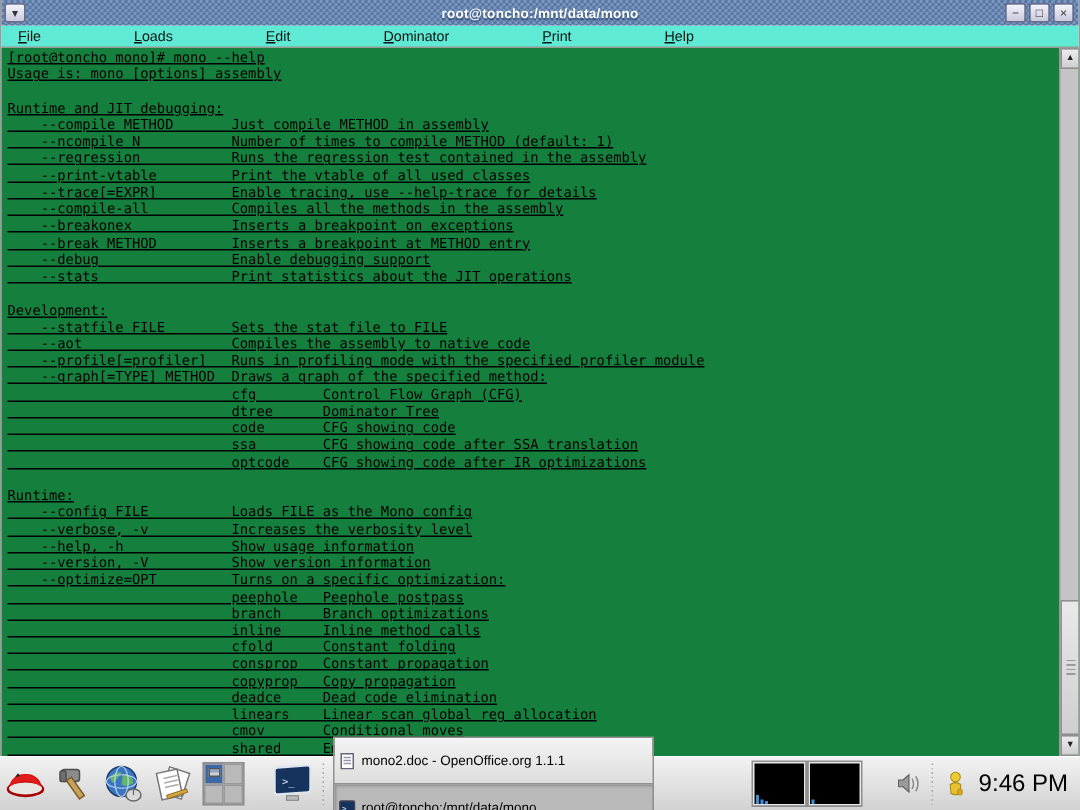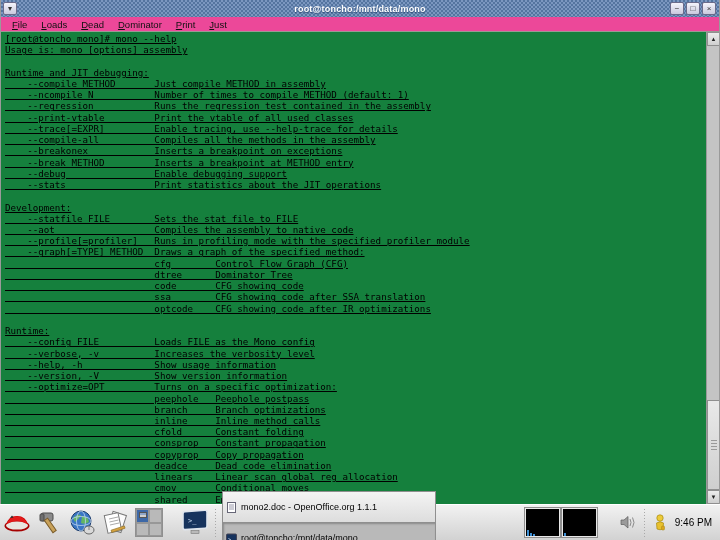--- a/index.html
+++ b/index.html
@@ -18,22 +18,22 @@
     display:flex; align-items:center; }
   .titlebar .title { position:absolute; left:0; right:0; text-align:center;
     color:#ffffff; font-size:9px; font-weight:bold; letter-spacing:0.2px;
     text-shadow:0 1px 1px #2e4a73; }
   .winbtn { width:14px; height:13px; background:linear-gradient(#f4f4fb,#c9c9dd);
     border:1px solid #6b6b8a; border-radius:2px; font-size:8px; line-height:11px;
     text-align:center; color:#333; margin:0 1px; z-index:2; }
   .winbtn-menu { margin-left:2px; }
   .win-controls { position:absolute; right:2px; top:2px; display:flex; }
 
-  .menubar { height:15px; background:#ec4899; border-bottom:1px solid #9a9a94;
-    display:flex; align-items:center; padding-left:4px; }
+  .menubar { height:15px; background:#5eead4; border-bottom:1px solid #9a9a94;
+    display:flex; align-items:center; padding-left:4px;gap:48px; }
   .menu-item { font-size:9.5px; color:#111; padding:0 7px; display:inline-block; }
   .menu-item::first-letter { text-decoration:underline; }
 
   .term-body { position:relative; height:472px; background:#15803d; overflow:hidden;text-decoration:underline; }
   .term-text { font-family:"DejaVu Sans Mono","Liberation Mono",monospace;
     font-size:9.2px; line-height:11.24px; color:#000; padding:1px 0 0 4px;
     white-space:pre; }
 
   
   .scrollbar { position:absolute; right:0; top:0; width:13px; height:472px;
@@ -80,21 +80,21 @@
 
   
   .monitor { width:35px; height:29px; background:#000; border:1px solid #e8e8e8;
     outline:1px solid #8f8f8f; margin:0 1px; position:relative; }
   .monitor .bars { position:absolute; left:1px; bottom:0; display:flex; align-items:flex-end; }
   .monitor .bar { width:2px; background:#3d8fd4; margin-right:1px; }
 
   .tray-icon { width:18px; height:20px; display:flex; align-items:center;
     justify-content:center; margin:0 2px; }
 
-  .clock { font-size:10px; color:#000; margin:0 8px 0 4px; white-space:nowrap; }
+  .clock { font-size:16px; color:#000; margin:0 8px 0 4px; white-space:nowrap; }
 
   svg { display:block; }
 </style>
 </head>
 <body>
 
 <div class="term-window">
 
   <div class="titlebar">
     <div class="winbtn winbtn-menu">▾</div>
@@ -102,24 +102,24 @@
     <div class="win-controls">
       <div class="winbtn">−</div>
       <div class="winbtn">□</div>
       <div class="winbtn">×</div>
     </div>
   </div>
 
   <div class="menubar">
     <span class="menu-item">File</span>
     <span class="menu-item">Loads</span>
-    <span class="menu-item">Dead</span>
+    <span class="menu-item">Edit</span>
     <span class="menu-item">Dominator</span>
     <span class="menu-item">Print</span>
-    <span class="menu-item">Just</span>
+    <span class="menu-item">Help</span>
   </div>
 
   <div class="term-body">
     <pre class="term-text">[root@toncho mono]# mono --help
 Usage is: mono [options] assembly
 
 Runtime and JIT debugging:
     --compile METHOD       Just compile METHOD in assembly
     --ncompile N           Number of times to compile METHOD (default: 1)
     --regression           Runs the regression test contained in the assembly

